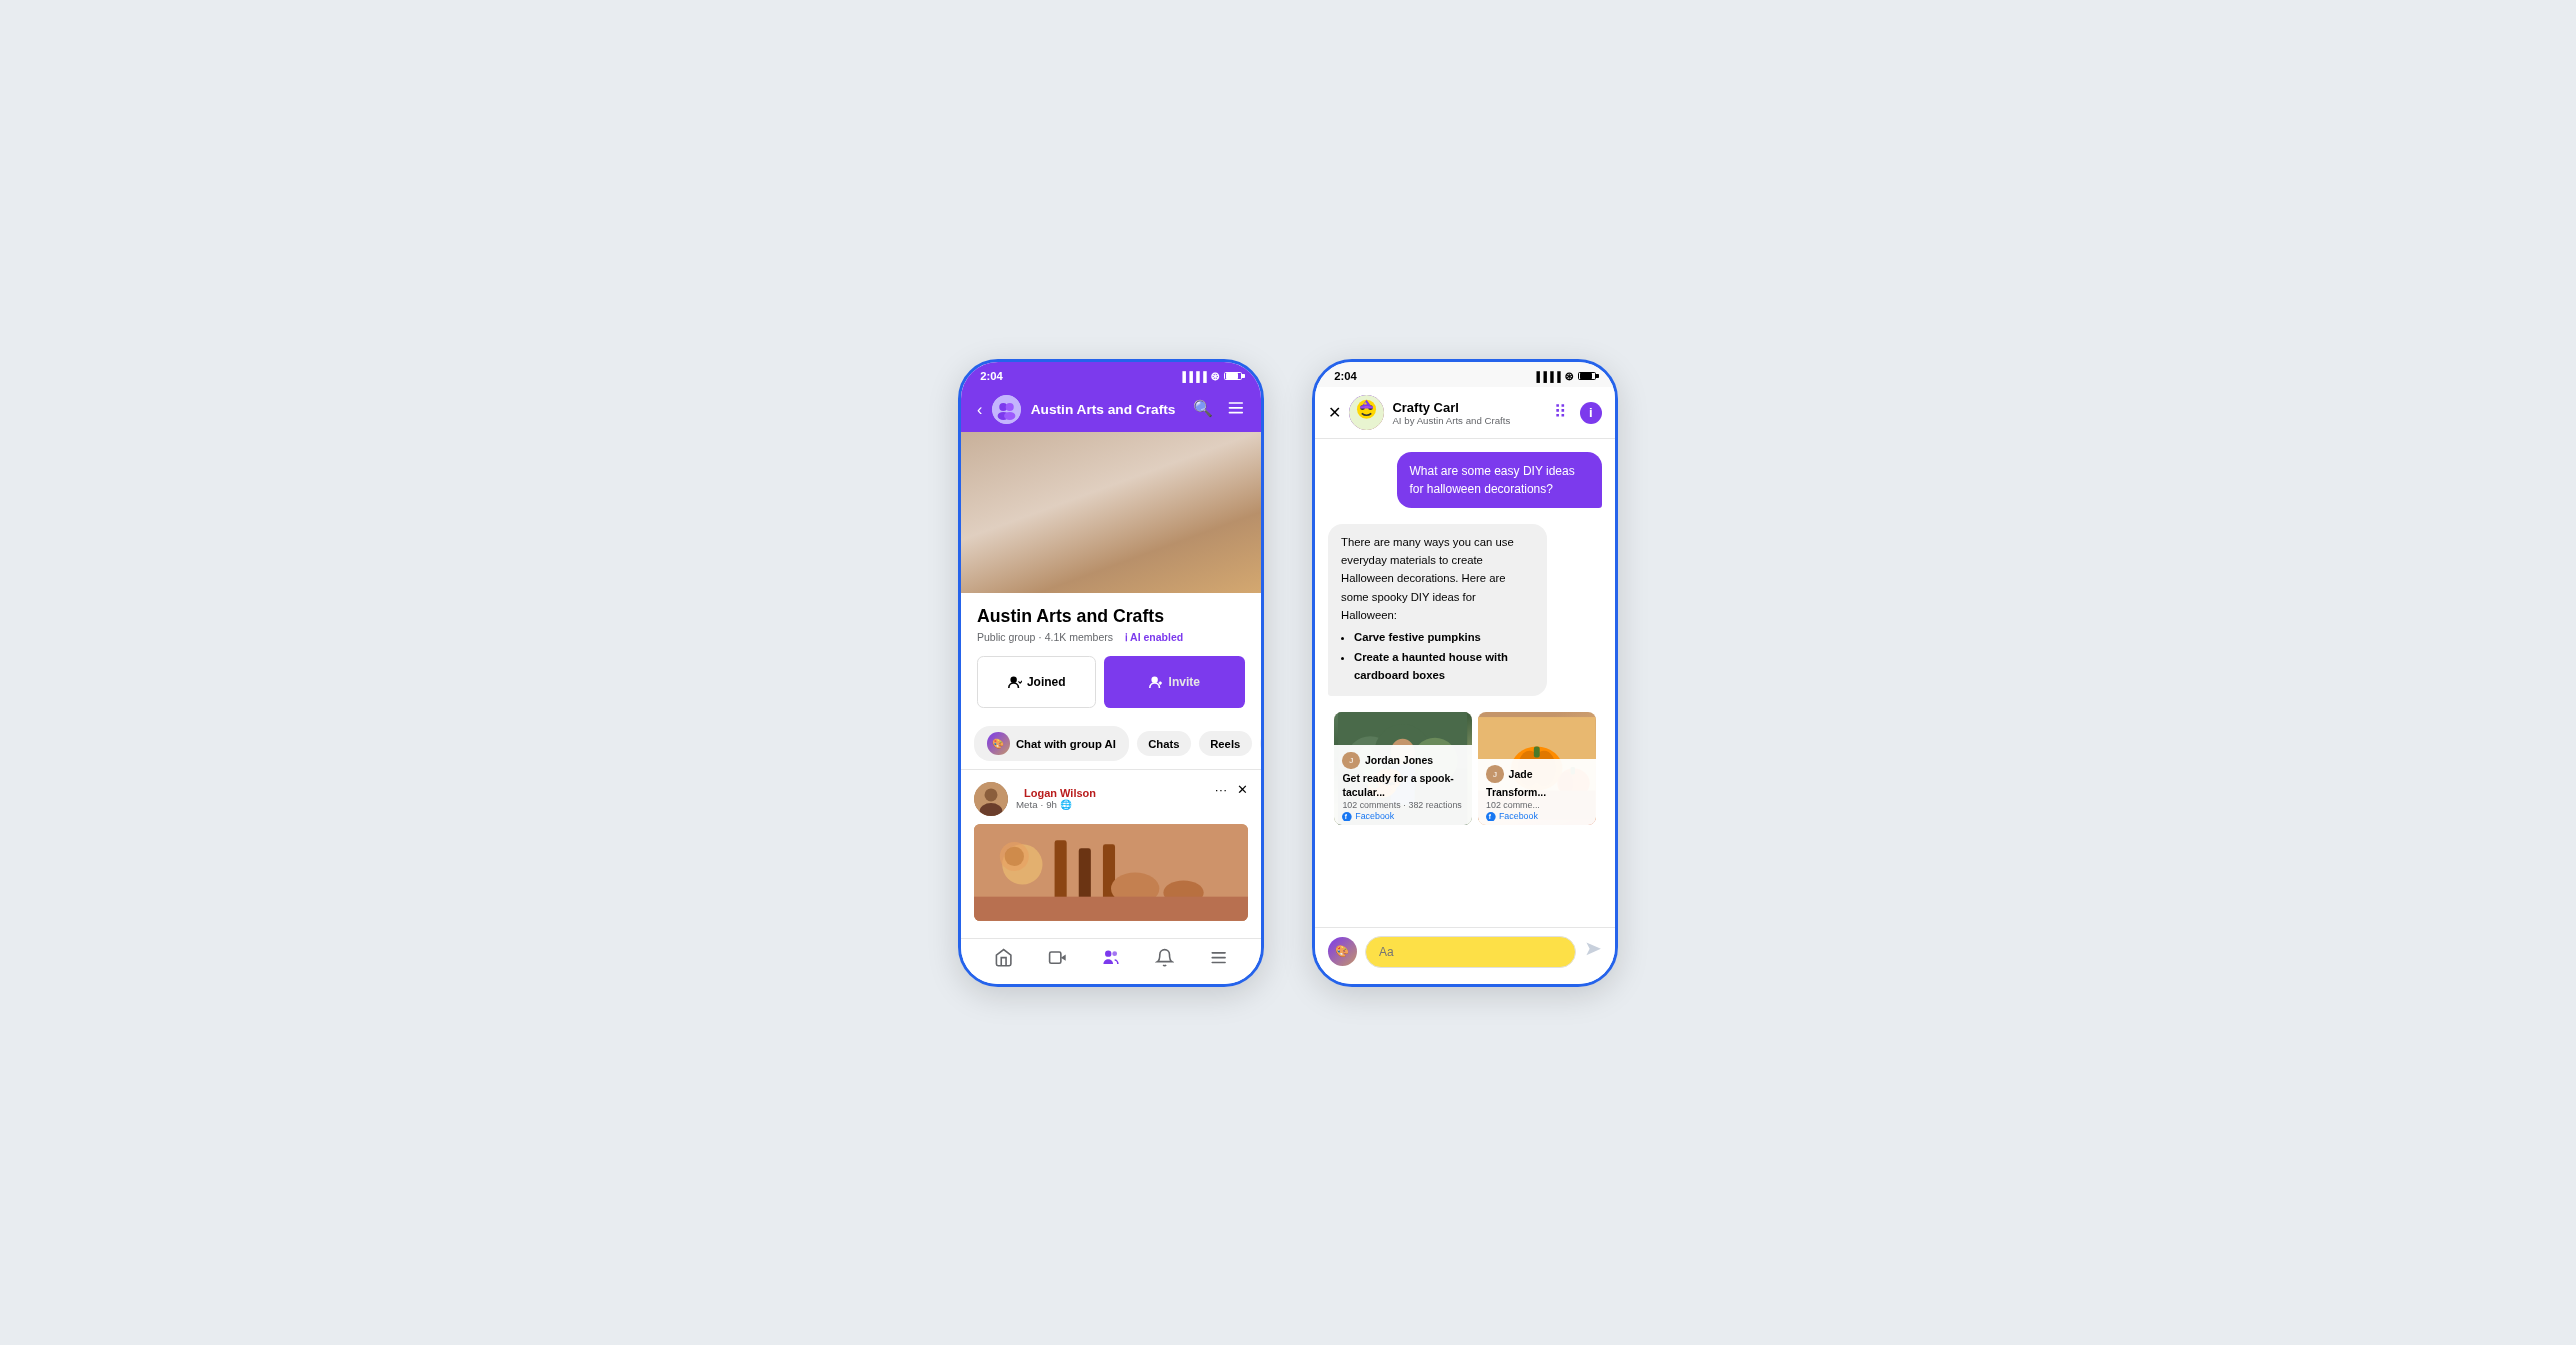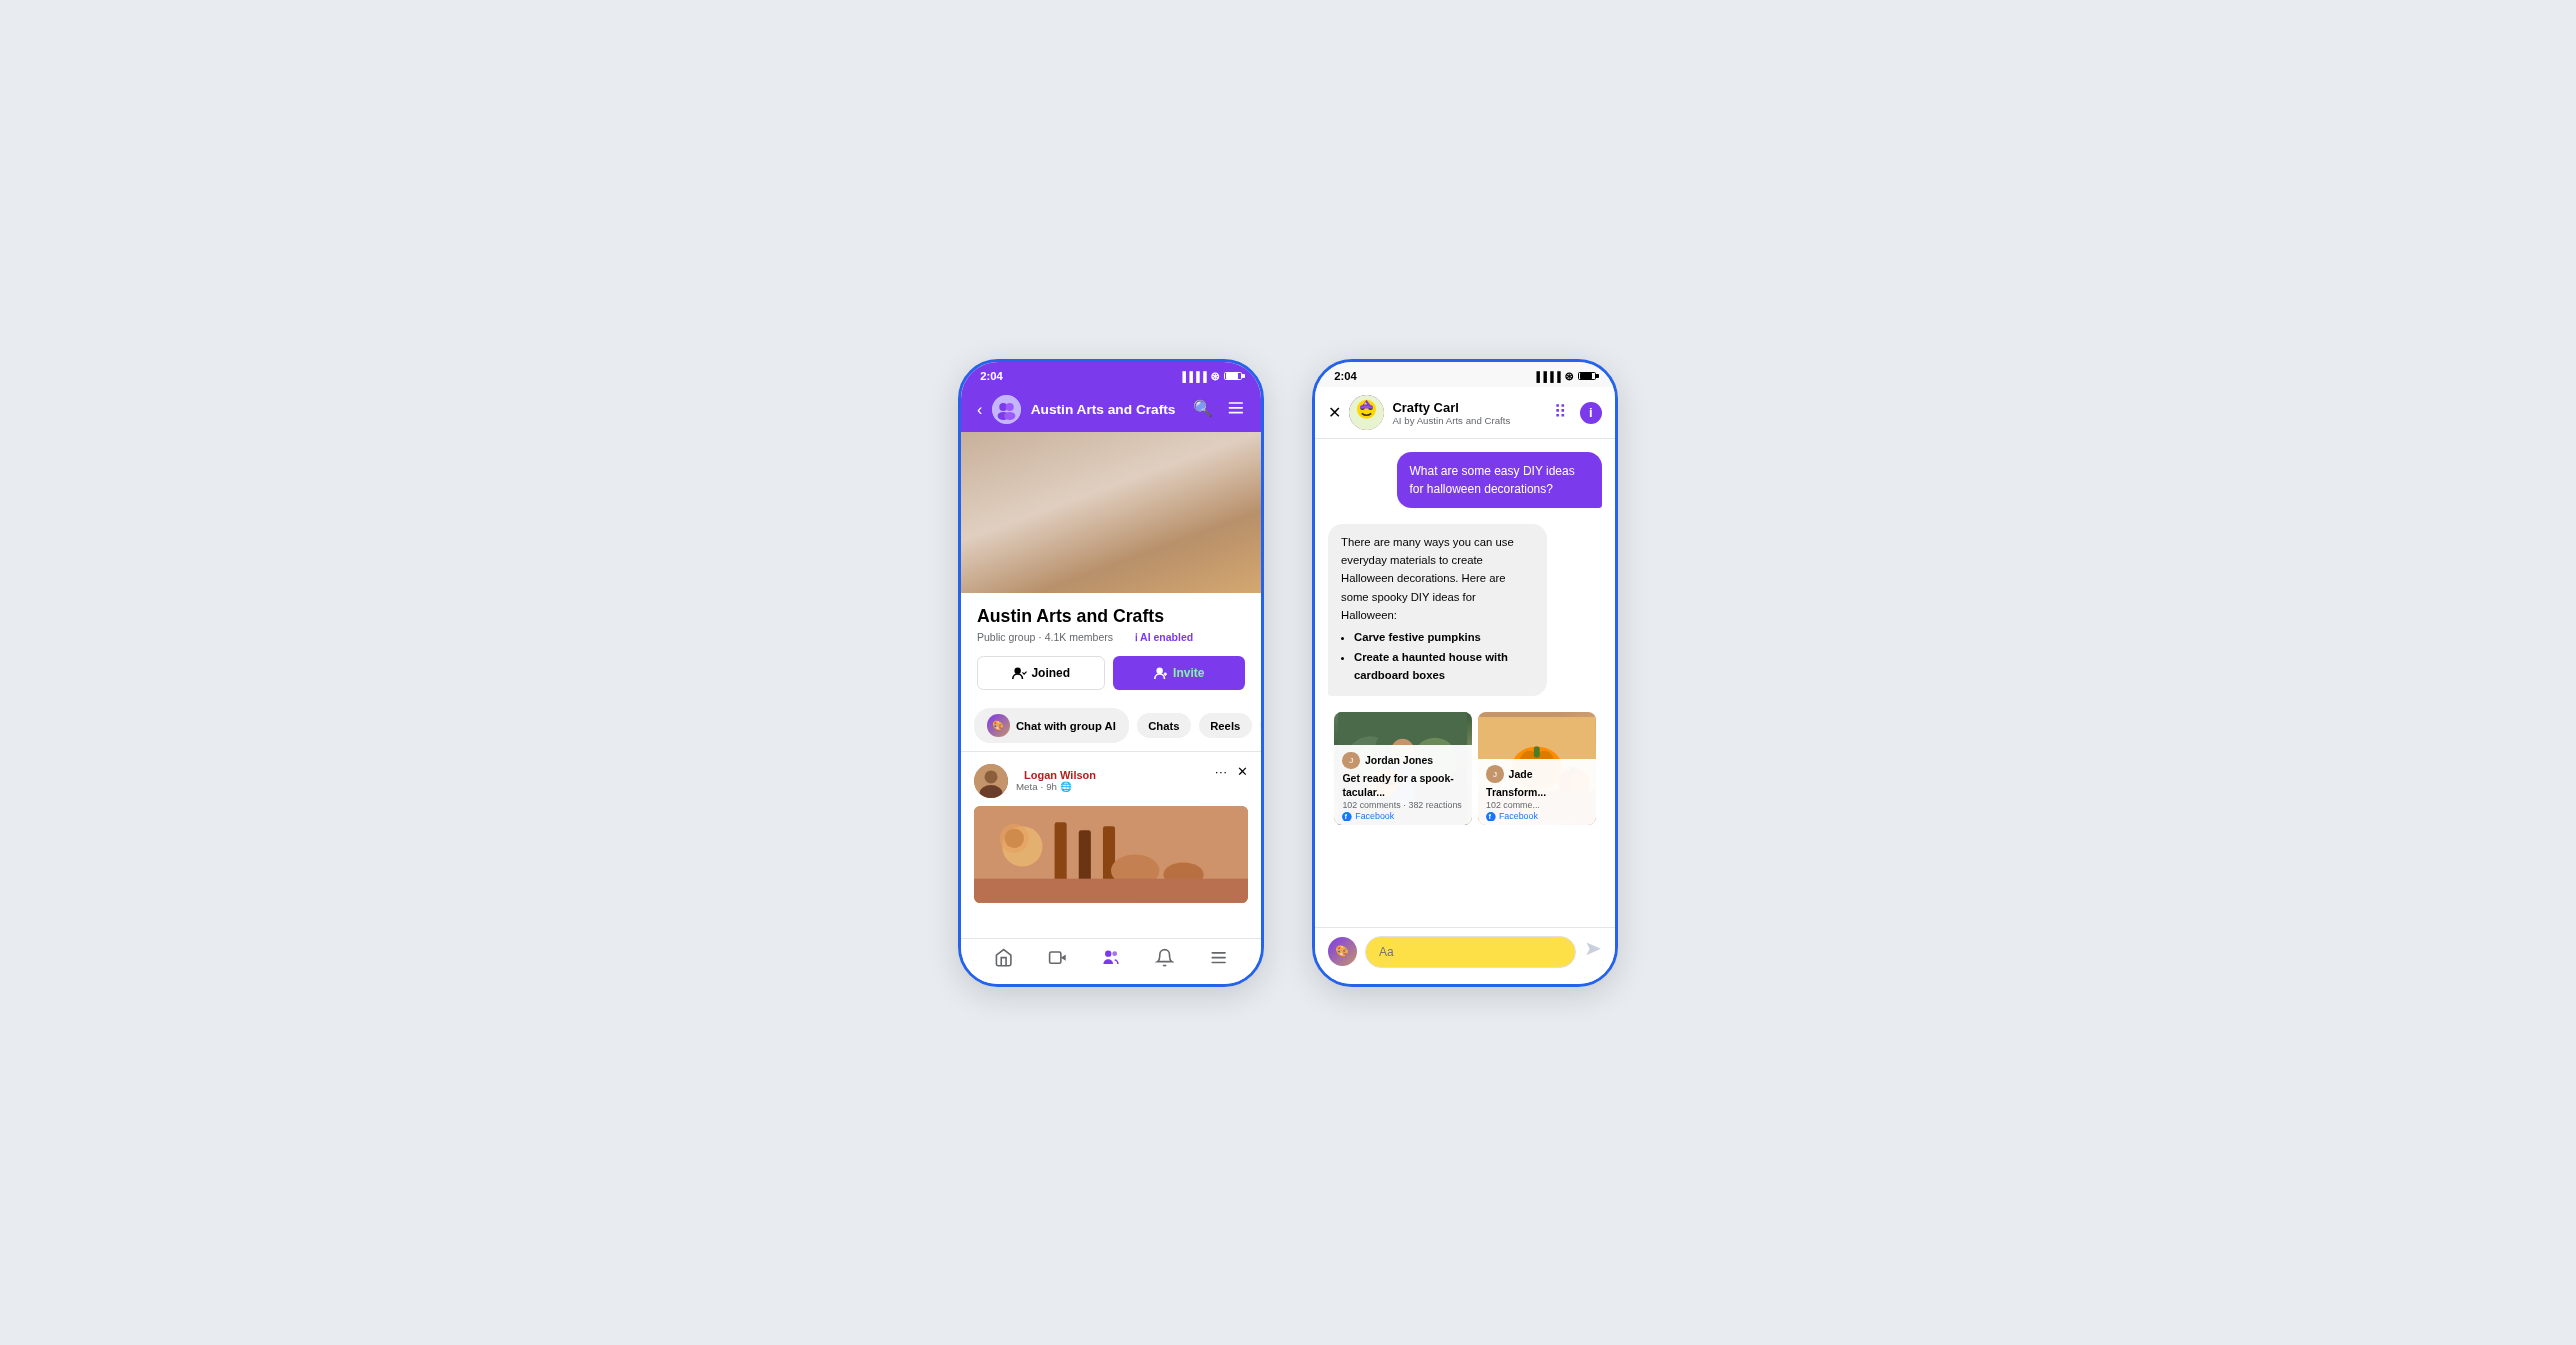--- a/index.html
+++ b/index.html
@@ -112,21 +112,21 @@
       font-size: 17.7px;
       font-weight: 800;
       color: #000;
       margin-bottom: 3.2px;
     }
     .group-meta {
       font-size: 10.5px;
       color: #65676b;
       display: flex;
       align-items: center;
-      gap: 22px;
+      gap: 12px;
       margin-bottom: 11.3px;
     }
     .ai-badge {
       color: #7c3aed;
       font-weight: 600;
       display: flex;
       align-items: center;
       gap: 2.4px;
     }
     .ai-badge::before {
@@ -147,27 +147,27 @@
       font-weight: 700;
       color: #000;
       cursor: pointer;
       display: flex;
       align-items: center;
       justify-content: center;
       gap: 4.8px;
     }
     .btn-invite {
       flex: 1;
-      padding: 10px;
+      padding: 19px;
       border: none;
       border-radius: 6.4px;
       background: #7c3aed;
       font-size: 12px;
       font-weight: 700;
-      color: #86efac;
+      color: #e5e5e5;
       cursor: pointer;
       display: flex;
       align-items: center;
       justify-content: center;
       gap: 4.8px;
     }
 
     
     .tab-bar {
       display: flex;

